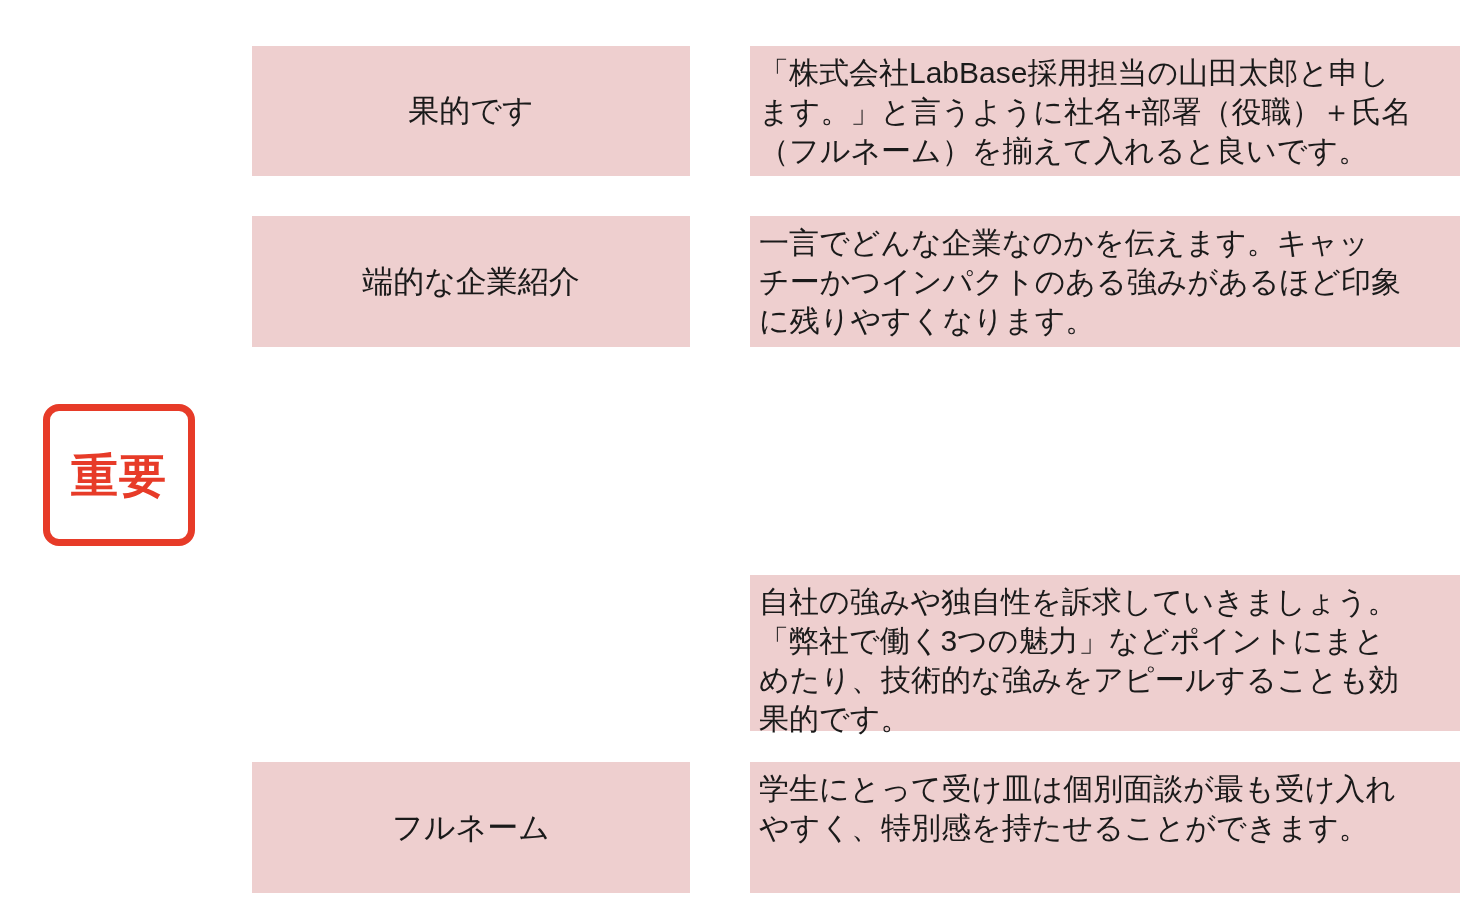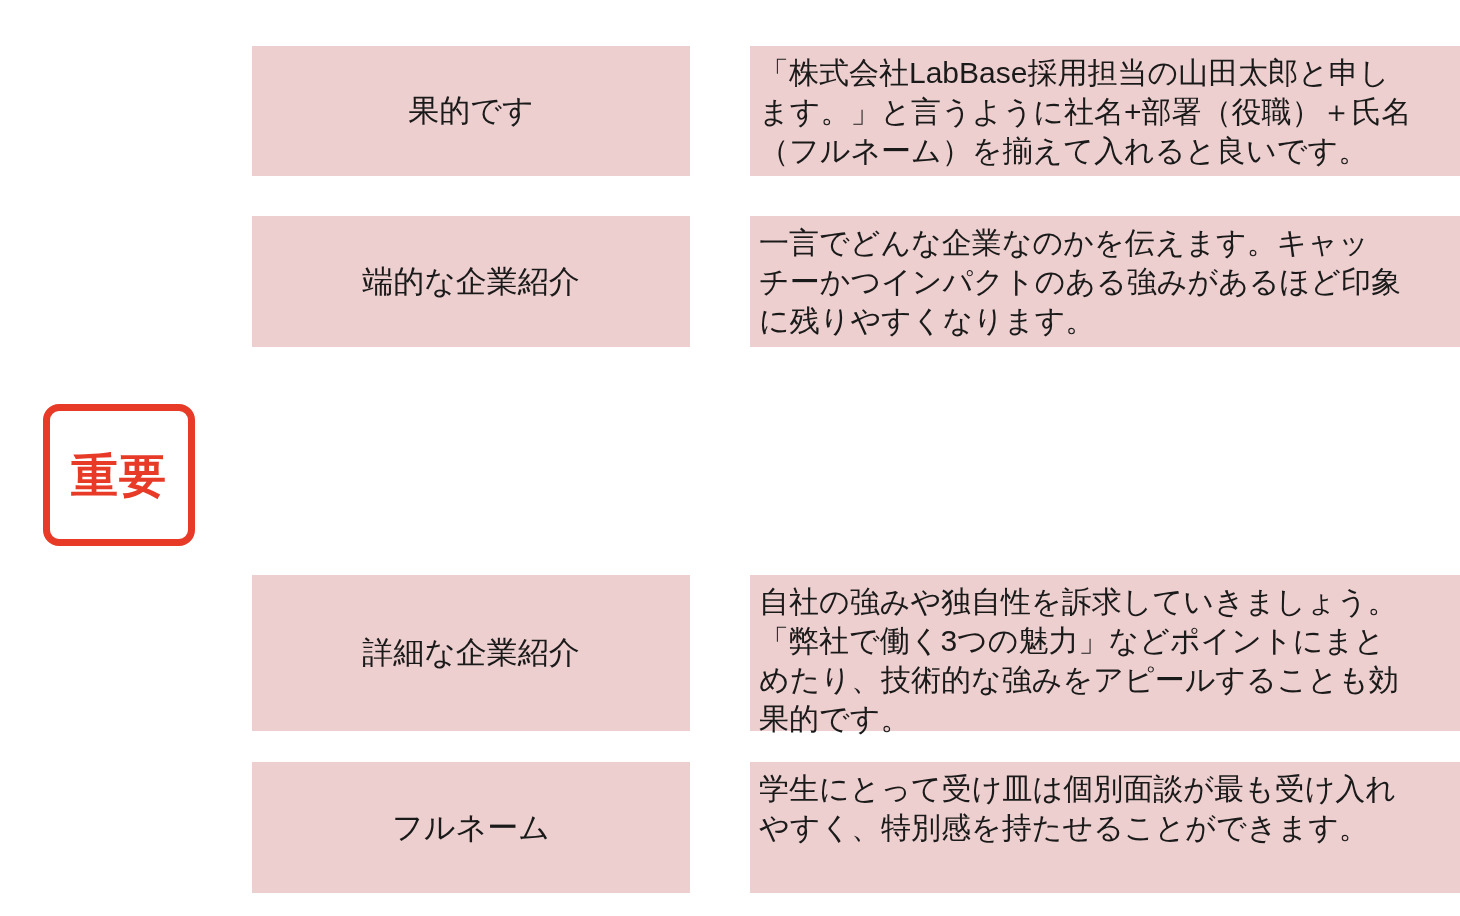--- a/index.html
+++ b/index.html
@@ -98,23 +98,20 @@
       <span>一言でどんな企業なのかを伝えます。キャッ
 チーかつインパクトのある強みがあるほど印象
 に残りやすくなります。</span>
     </div>
   </div>
 
   <div class="row row-3">
   </div>
 
   <div class="row row-4">
-    <div class="label-box">
-      <span>詳細な企業紹介</span>
-    </div>
     <div class="desc-box">
       <span>自社の強みや独自性を訴求していきましょう。
 「弊社で働く3つの魅力」などポイントにまと
 めたり、技術的な強みをアピールすることも効
 果的です。</span>
     </div>
   </div>
 
   <div class="row row-5">
     <div class="label-box">

